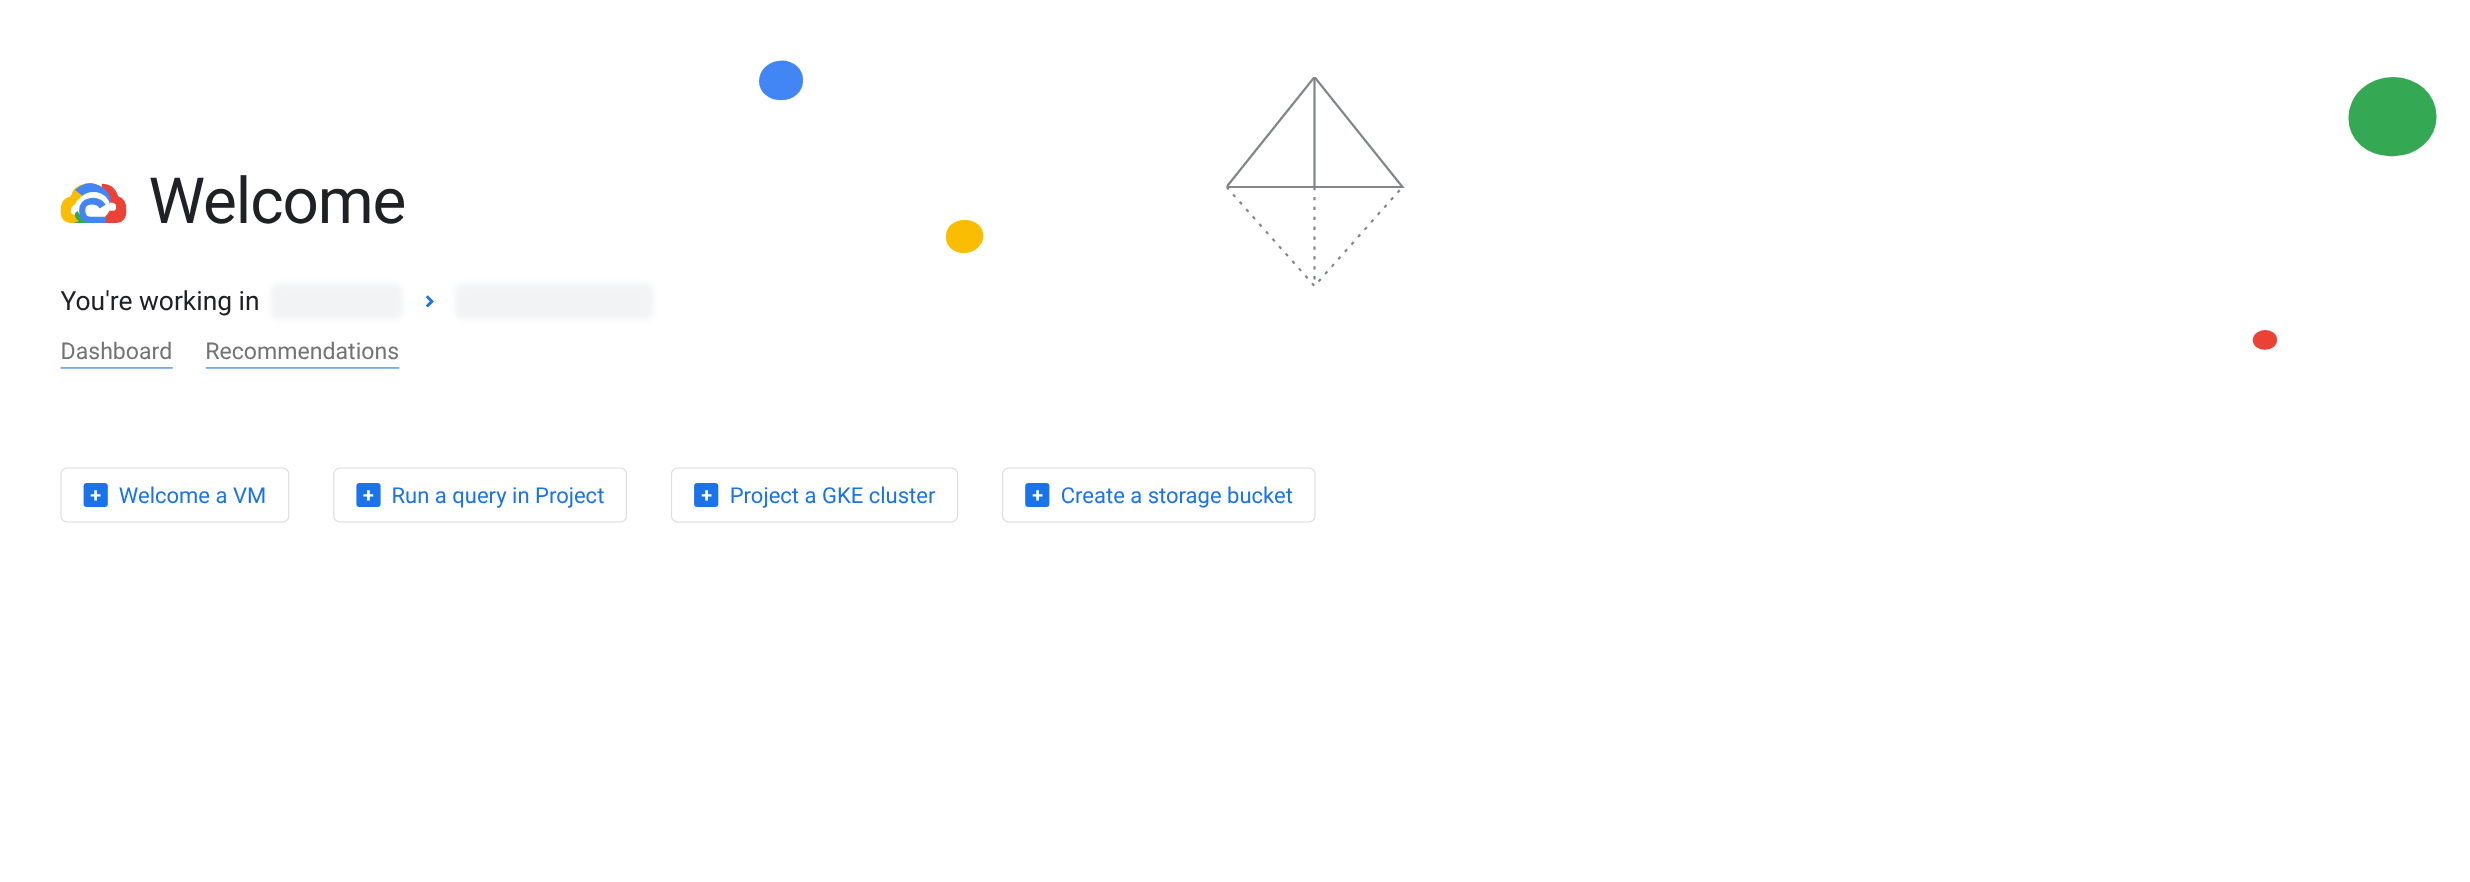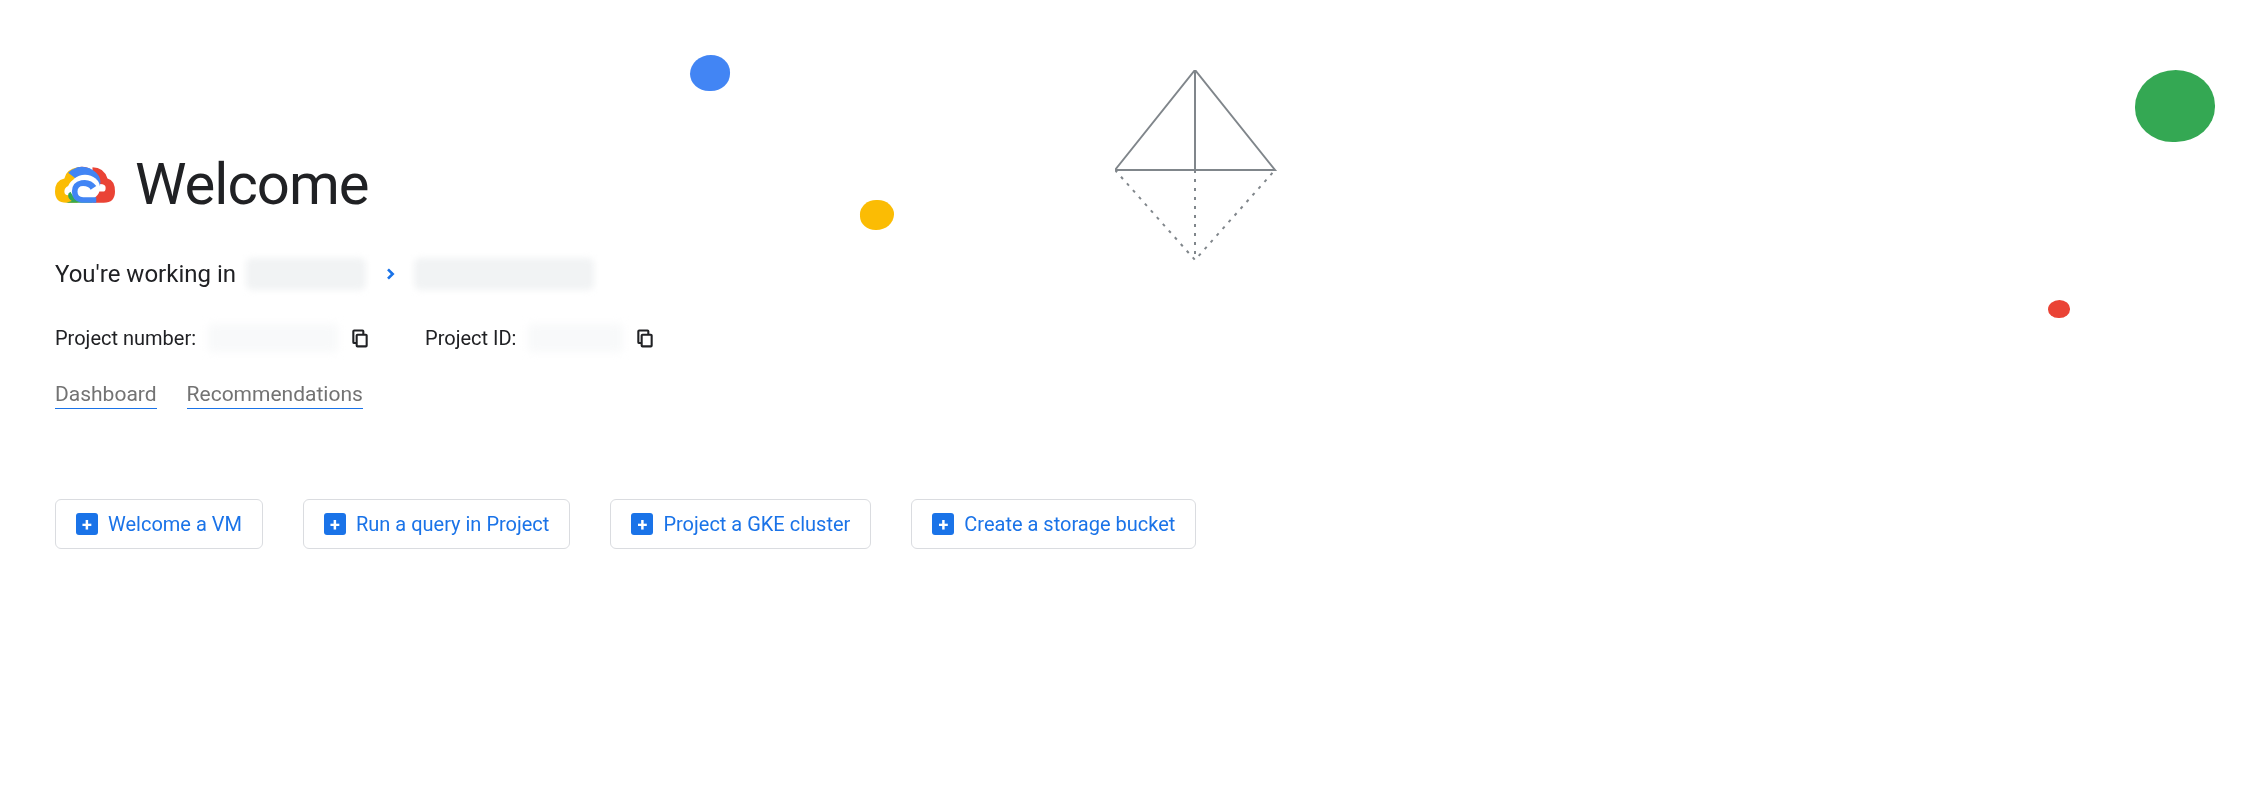--- a/index.html
+++ b/index.html
@@ -38,21 +38,21 @@
       font-weight: 400;
       color: #202124;
       letter-spacing: -1px;
     }
     
     .working-in-row {
       display: flex;
       align-items: center;
       font-size: 24px;
       color: #202124;
-      margin-bottom: 34px;
+      margin-bottom: 18px;
     }
     
     .breadcrumb-placeholder {
       display: inline-block;
       width: 120px;
       height: 32px;
       background: #f1f3f4;
       border-radius: 6px;
       margin: 0 10px;
       filter: blur(3px);
@@ -237,38 +237,20 @@
     <span>You're working in</span>
     <span class="breadcrumb-placeholder"></span>
     <span class="chevron-separator">
       <svg width="16" height="16" viewBox="0 0 24 24" fill="none" stroke="#1a73e8" stroke-width="4">
         <polyline points="9 5 16 12 9 19"></polyline>
       </svg>
     </span>
     <span class="breadcrumb-placeholder wide"></span>
   </div>
 
-  <div class="project-info-row">
-    <div class="project-info-item">
-      <span>Project number:</span>
-      <span class="project-value-placeholder"></span>
-      <svg class="copy-icon" viewBox="0 0 24 24" fill="none" stroke="currentColor" stroke-width="2.5">
-        <rect x="8" y="8" width="12" height="14" rx="1"></rect>
-        <path d="M 16 8 V 4 a1 1 0 0 0 -1 -1 H 5 a1 1 0 0 0 -1 1 v 13 a1 1 0 0 0 1 1 h 3"></path>
-      </svg>
-    </div>
-    <div class="project-info-item" style="margin-left: 30px;">
-      <span>Project ID:</span>
-      <span class="project-value-placeholder narrow"></span>
-      <svg class="copy-icon" viewBox="0 0 24 24" fill="none" stroke="currentColor" stroke-width="2.5">
-        <rect x="8" y="8" width="12" height="14" rx="1"></rect>
-        <path d="M 16 8 V 4 a1 1 0 0 0 -1 -1 H 5 a1 1 0 0 0 -1 1 v 13 a1 1 0 0 0 1 1 h 3"></path>
-      </svg>
-    </div>
-  </div>
 
   <div class="links-row">
     <a class="blue-link">Dashboard</a>
     <a class="blue-link">Recommendations</a>
   </div>
 
   <div class="quick-actions-row">
     <button class="action-button">
       <span class="plus-icon">+</span>
       <span>Welcome a VM</span>

